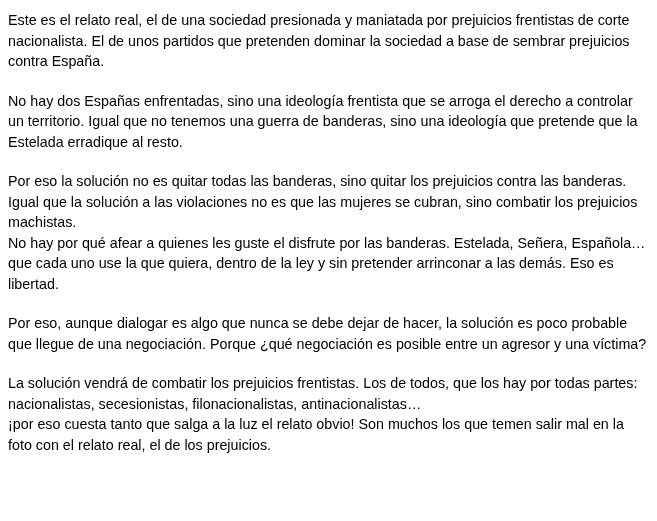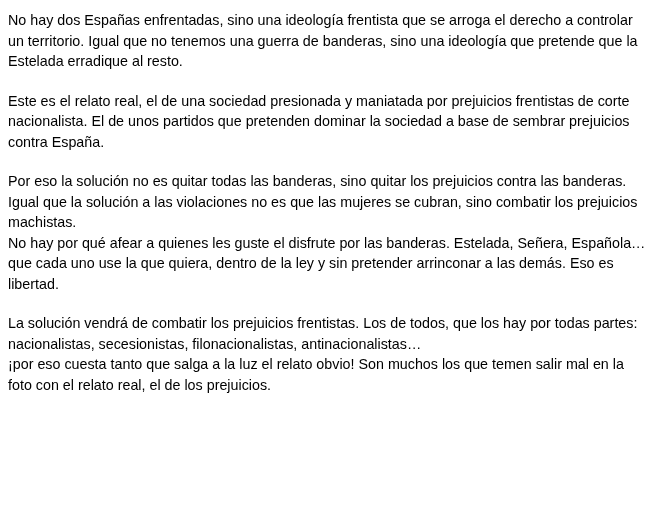--- a/index.html
+++ b/index.html
@@ -30,19 +30,20 @@
     letter-spacing: 0px;
   }
   .para:last-child {
     margin-bottom: 16px;
   }
 </style>
 </head>
 <body>
 
 <div id="article">
+  <p class="para">Este es el relato real, el de una sociedad presionada y maniatada por prejuicios frentistas de corte nacionalista. El de unos partidos que pretenden dominar la sociedad a base de sembrar prejuicios contra España.</p>
   <p class="para">No hay dos Españas enfrentadas, sino una ideología frentista que se arroga el derecho a controlar un territorio. Igual que no tenemos una guerra de banderas, sino una ideología que pretende que la Estelada erradique al resto.</p>
-  <p class="para">Este es el relato real, el de una sociedad presionada y maniatada por prejuicios frentistas de corte nacionalista. El de unos partidos que pretenden dominar la sociedad a base de sembrar prejuicios contra España.</p>
   <p class="para">Por eso la solución no es quitar todas las banderas, sino quitar los prejuicios contra las banderas. Igual que la solución a las violaciones no es que las mujeres se cubran, sino combatir los prejuicios machistas.
 No hay por qué afear a quienes les guste el disfrute por las banderas. Estelada, Señera, Española… que cada uno use la que quiera, dentro de la ley y sin pretender arrinconar a las demás. Eso es libertad.</p>
+  <p class="para">Por eso, aunque dialogar es algo que nunca se debe dejar de hacer, la solución es poco probable que llegue de una negociación. Porque ¿qué negociación es posible entre un agresor y una víctima?</p>
   <p class="para">La solución vendrá de combatir los prejuicios frentistas. Los de todos, que los hay por todas partes: nacionalistas, secesionistas, filonacionalistas, antinacionalistas…
 ¡por eso cuesta tanto que salga a la luz el relato obvio! Son muchos los que temen salir mal en la foto con el relato real, el de los prejuicios.</p>
 </div>
 
 </body></html>

